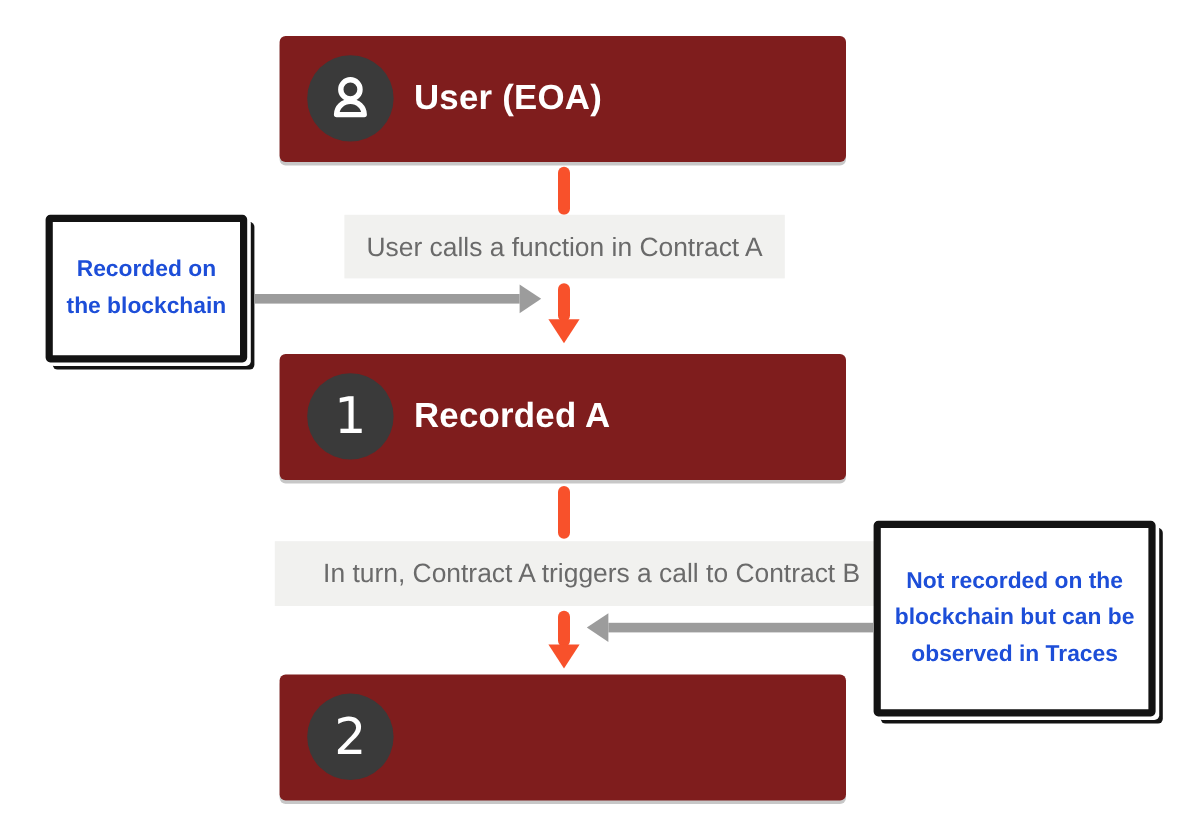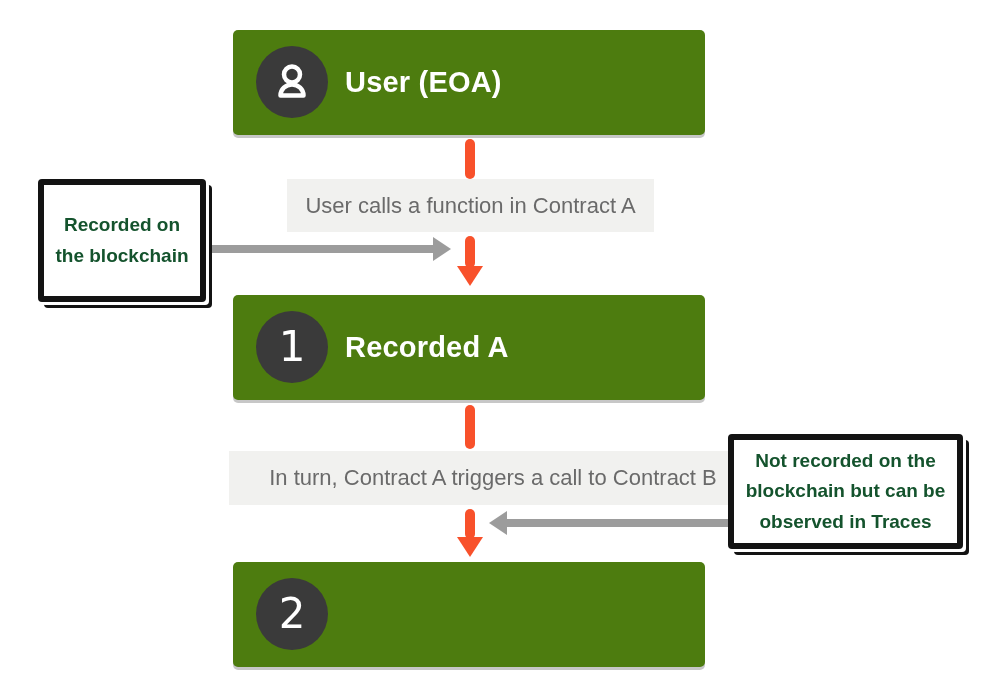--- a/index.html
+++ b/index.html
@@ -4,21 +4,21 @@
 <style>
   html,body{margin:0;padding:0;background:#ffffff;}
   *{box-sizing:border-box;}
   .canvas{
     position:relative;width:1000px;height:698px;background:#ffffff;overflow:hidden;
     font-family:"Liberation Sans","DejaVu Sans",sans-serif;
   }
   
   .node{
     position:absolute;left:233px;width:472px;height:105px;
-    background:#4d7c0f;border-radius:5px;
+    background:#7f1d1d;border-radius:5px;
     box-shadow:0 3px 0 rgba(0,0,0,0.22);
     display:flex;align-items:center;
   }
   .node .badge{
     position:absolute;left:23px;top:16px;width:72px;height:72px;border-radius:50%;
     background:#3a3a3a;display:flex;align-items:center;justify-content:center;
   }
   .node .badge .num{
     color:#ffffff;font-size:42px;font-weight:400;line-height:1;
     font-family:"DejaVu Sans","Liberation Sans",sans-serif;
@@ -59,24 +59,24 @@
   #gline-right{left:507px;top:519px;width:221px;}
   .ghead{position:absolute;width:0;height:0;border-top:12px solid transparent;border-bottom:12px solid transparent;}
   #ghead-left{left:433px;top:237px;border-left:18px solid #9c9c9c;}
   #ghead-right{left:489px;top:511px;border-right:18px solid #9c9c9c;}
 
   
   .annotation{
     position:absolute;background:#ffffff;border:6px solid #131313;border-radius:4px;
     box-shadow:3px 3px 0 0 #ffffff,6px 6px 0 0 #131313;
     display:flex;align-items:center;justify-content:center;text-align:center;
-    color:#14532d;font-size:19px;font-weight:bold;line-height:1.58;padding:6px;
+    color:#1d4ed8;font-size:19px;font-weight:bold;line-height:1.58;padding:6px;
   }
   #annotation-left{left:38px;top:179px;width:168px;height:123px;}
-  #annotation-right{left:728px;top:434px;width:235px;height:115px;}
+  #annotation-right{left:728px;top:434px;width:235px;height:163px;}
 
   .person-icon{display:block;}
 </style>
 </head>
 <body>
 
 <div class="canvas">
 
   <div class="node" id="node-user">
     <div class="badge">

